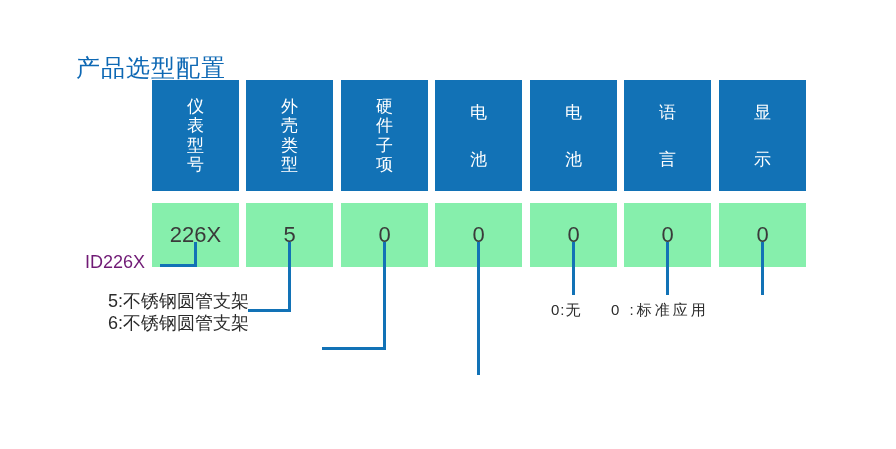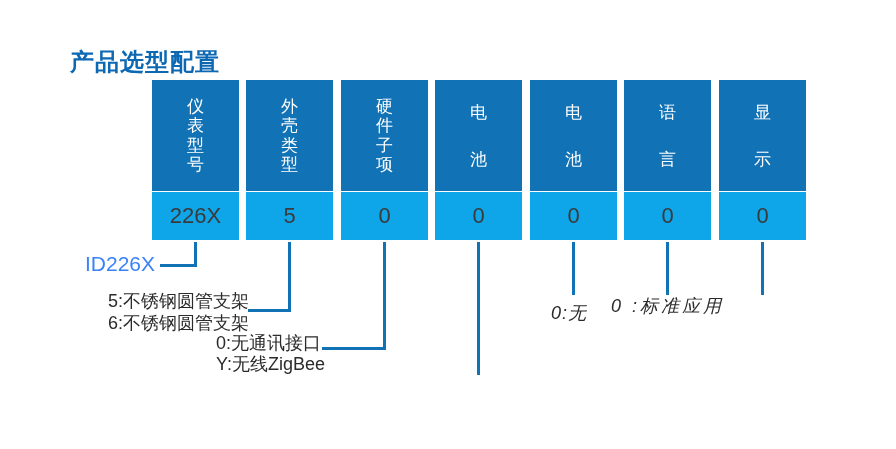--- a/index.html
+++ b/index.html
@@ -1,45 +1,45 @@
 <!DOCTYPE html>
 <html><head>
 <meta charset="utf-8">
 <style>
   html,body{margin:0;padding:0;background:#ffffff;}
   .canvas{
     position:relative;width:896px;height:449px;background:#ffffff;overflow:hidden;
     font-family:"Liberation Sans","DejaVu Sans",sans-serif;
   }
   .title{
-    position:absolute;left:60px;top:36px;margin:10px;
-    font-size:24px;font-weight:bold;color:#0d68b4;letter-spacing:1px;
+    position:absolute;left:60px;top:36px;margin:16px;
+    font-size:24px;font-weight:normal;color:#0d68b4;letter-spacing:1px;
   }
   .col{position:absolute;top:80px;width:87px;}
   .head{
     height:111px;background:#1272b6;color:#ffffff;
     display:flex;flex-direction:column;align-items:center;justify-content:center;
     font-size:17px;
   }
   .head.chars4 div{line-height:19.5px;}
   .head.chars2{gap:28px;}
   .head.chars2 div{line-height:19px;}
   .val{
-    margin-top:1px;height:48px;background:#0ea5e9;
+    margin-top:12px;height:64px;background:#86efac;
     display:flex;align-items:center;justify-content:center;
     font-size:22px;color:#3a3a3a;
   }
   .vline{position:absolute;width:3px;background:#1272b6;}
   .hline{position:absolute;height:3px;background:#1272b6;}
   .note{position:absolute;color:#2b2b2b;font-size:18px;white-space:nowrap;}
   .note div{white-space:nowrap;}
-  .note-model{font-size:21px;color:#3b82f6;}
+  .note-model{font-size:18px;color:#701a75;}
   .note-housing{line-height:21.5px;}
   .note-hardware{line-height:20.5px;}
-  .note-bottom{font-size:18px;letter-spacing:1px;font-style:italic;}
+  .note-bottom{font-size:15px;letter-spacing:1px;}
   .note-spaced{letter-spacing:3px;}
 </style>
 </head>
 <body>
 
 <div class="canvas">
 
   <h1 class="title">产品选型配置</h1>
 
   <div class="col" style="left:152px">
@@ -112,22 +112,18 @@
   <div class="vline" style="left:666px;top:242px;height:53px"></div>
   <div class="vline" style="left:761px;top:242px;height:53px"></div>
 
   <div class="note note-model" style="left:85px;top:252px">ID226X</div>
 
   <div class="note note-housing" style="left:108px;top:291px">
     <div>5:不锈钢圆管支架</div>
     <div>6:不锈钢圆管支架</div>
   </div>
 
-  <div class="note note-hardware" style="left:216px;top:333px">
-    <div>0:无通讯接口</div>
-    <div>Y:无线ZigBee</div>
-  </div>
 
 
   <div class="note note-bottom" style="left:551px;top:301px">0:无</div>
-  <div class="note note-bottom note-spaced" style="left:611px;top:294px">0 :标准应用</div>
+  <div class="note note-bottom note-spaced" style="left:611px;top:301px">0 :标准应用</div>
 
 </div>
 
 </body></html>

